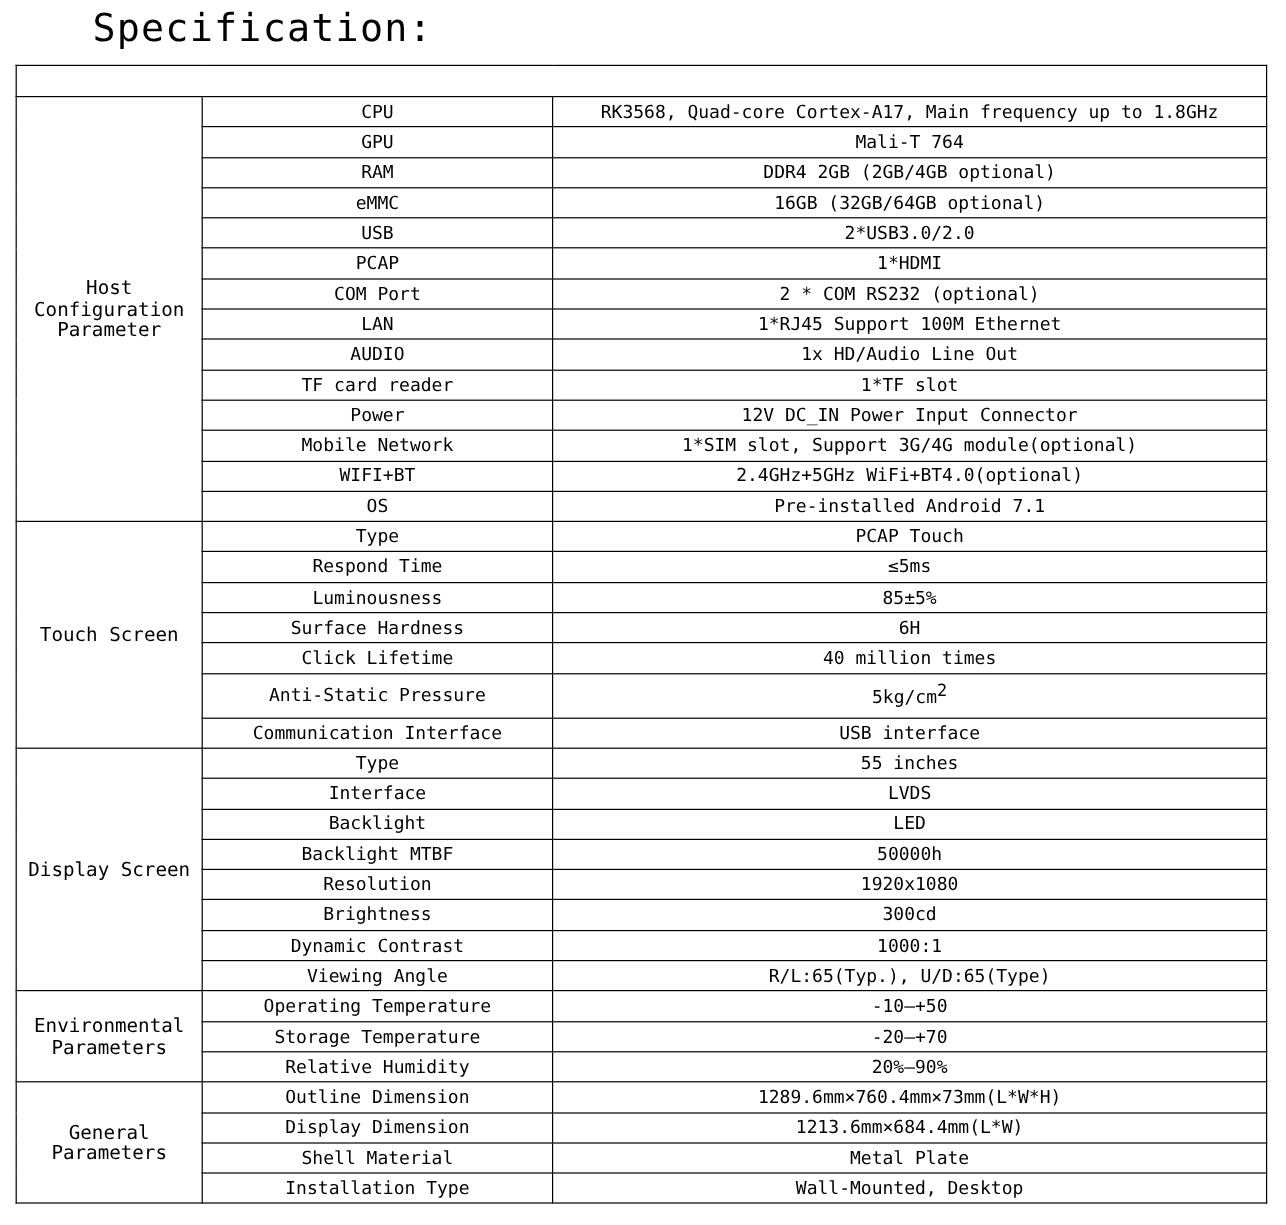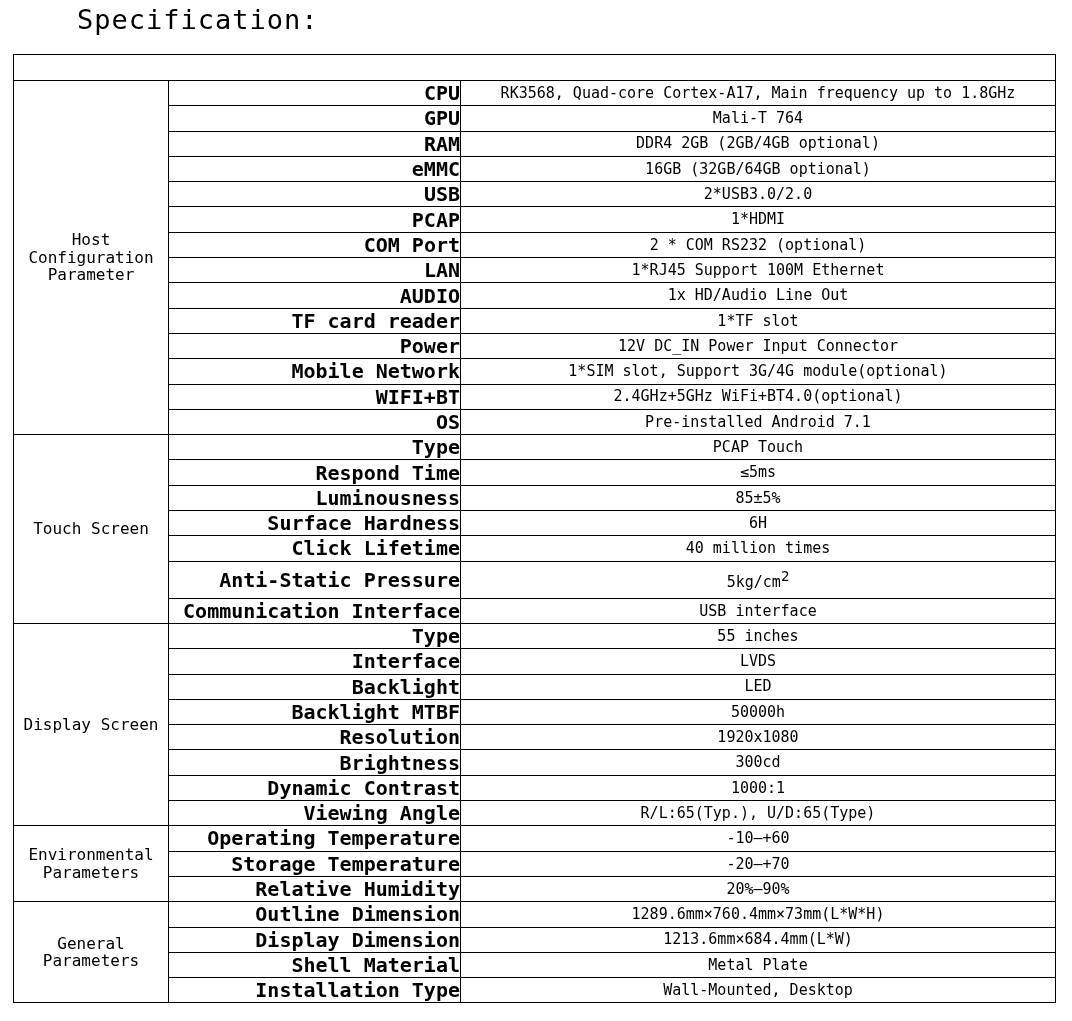--- a/index.html
+++ b/index.html
@@ -1,21 +1,21 @@
 <!DOCTYPE html>
 <html><head>
 <meta charset="utf-8">
 <style>
   html, body { margin:0; padding:0; background:#ffffff; }
   body { width:1072px; height:1021px; position:relative; overflow:hidden; font-family:"DejaVu Sans Mono","Liberation Mono",monospace; color:#000; }
-  .title { position:absolute; left:77px; top:4px; font-size:27px; letter-spacing:1px; font-family:"DejaVu Sans Mono","Liberation Mono",monospace; }
+  .title { position:absolute; left:77px; top:4px; font-size:32px; letter-spacing:1px; font-family:"DejaVu Sans Mono","Liberation Mono",monospace; }
   table { position:absolute; left:13px; top:54px; width:1043px; border-collapse:collapse; table-layout:fixed; }
   td { border:1.5px solid #000; text-align:center; padding:0; font-size:15px; line-height:1.1; }
   td.group { font-weight:normal; font-size:16px; }
-  td.param { font-weight:bold; font-size:20px;text-align:right; }
+  td.param { font-weight:normal; font-size:15px; }
   td.value { font-size:15px;margin-left:26px; }
   tr { height:25.3px; }
   tr.head { height:26px; }
   tr.tall { height:37px; }
   sup { font-size:14px; }
 </style>
 </head>
 <body>
 
 <div class="title">Specification:</div>
@@ -145,21 +145,21 @@
         <td class="param">Dynamic Contrast</td>
         <td class="value"><span>1000:1</span></td>
       </tr>
       <tr>
         <td class="param">Viewing Angle</td>
         <td class="value"><span>R/L:65(Typ.), U/D:65(Type)</span></td>
       </tr>
       <tr>
         <td class="group" rowspan="3">Environmental Parameters</td>
         <td class="param">Operating Temperature</td>
-        <td class="value"><span>-10—+60</span></td>
+        <td class="value"><span>-10—+50</span></td>
       </tr>
       <tr>
         <td class="param">Storage Temperature</td>
         <td class="value"><span>-20—+70</span></td>
       </tr>
       <tr>
         <td class="param">Relative Humidity</td>
         <td class="value"><span>20%—90%</span></td>
       </tr>
       <tr>

